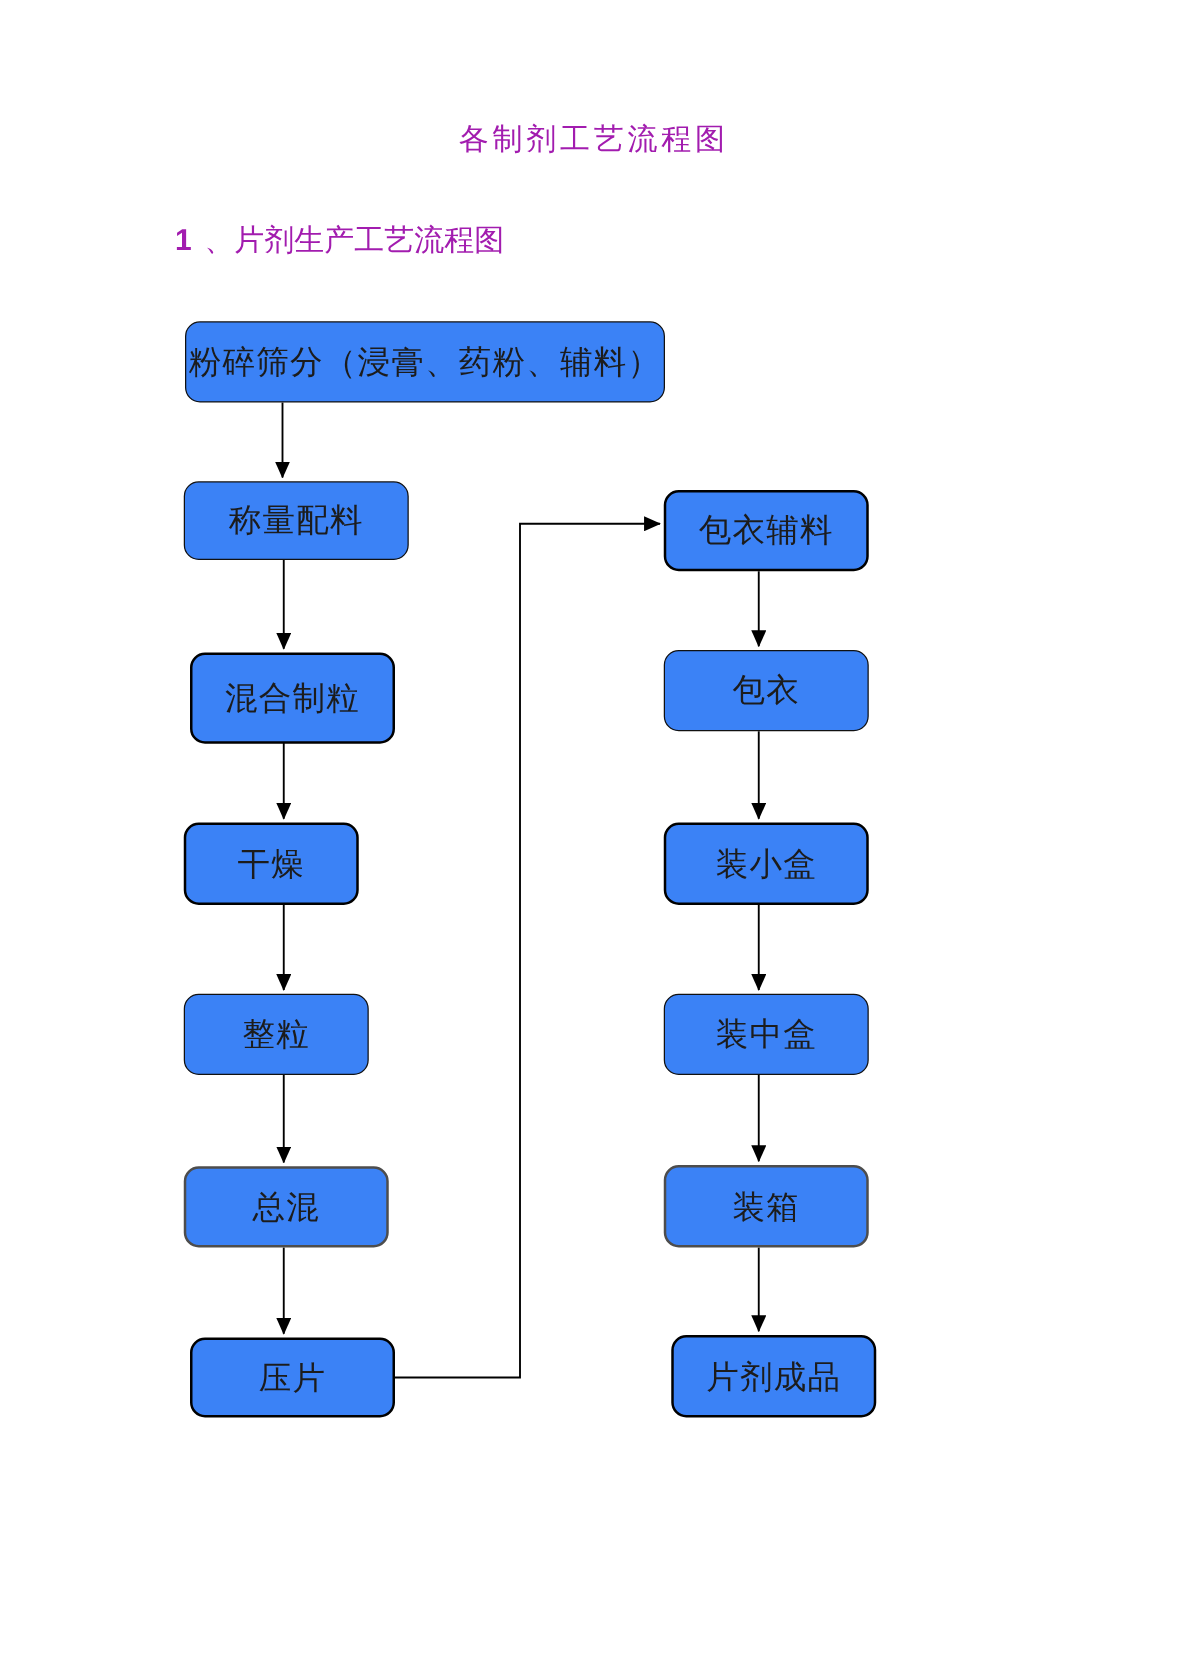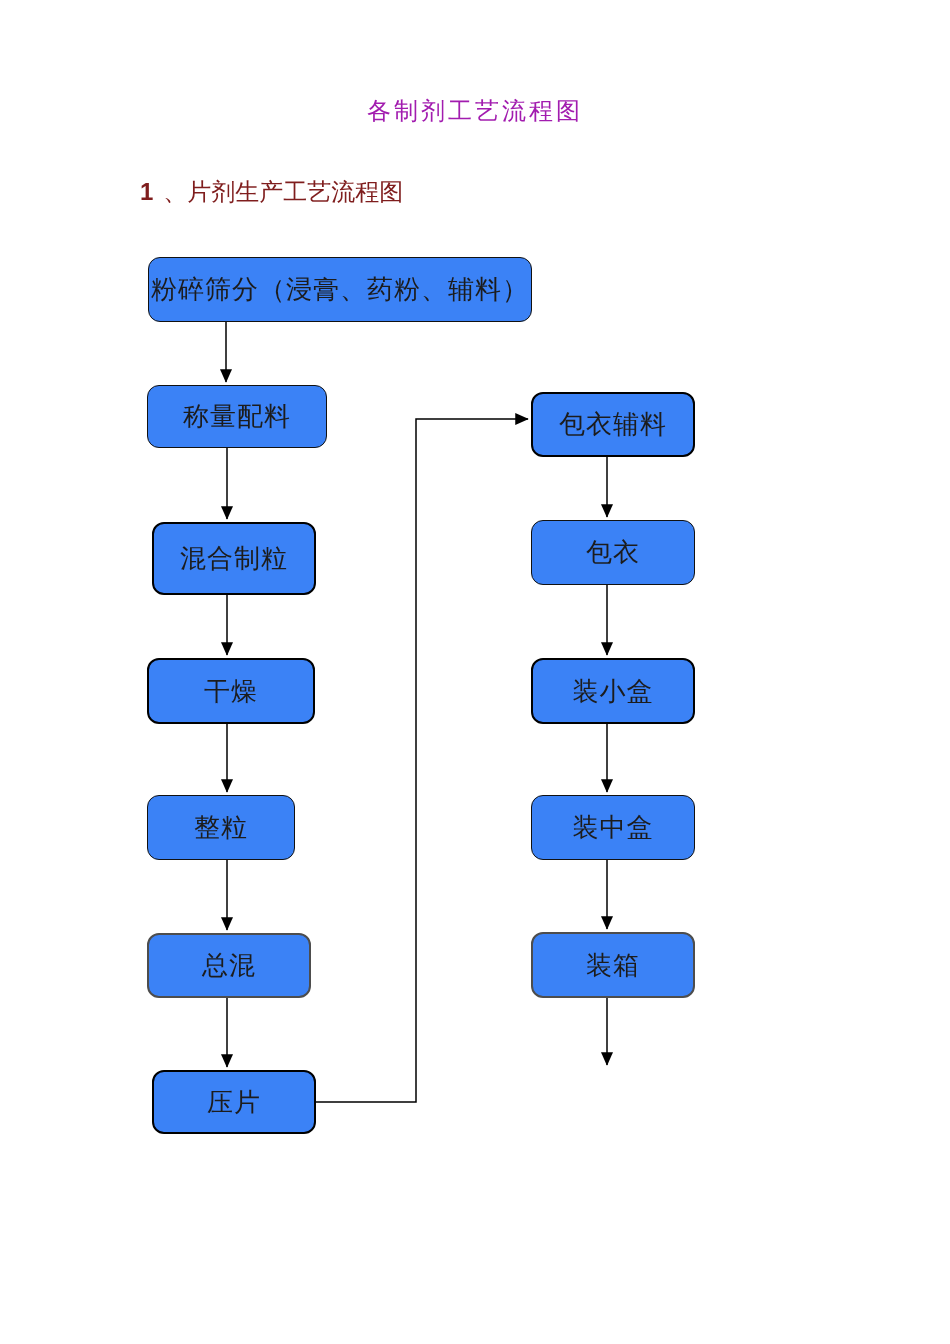--- a/index.html
+++ b/index.html
@@ -24,21 +24,21 @@
     font-size: 24px;
     letter-spacing: 3px;
     color: #a21caf;
     white-space: nowrap;
   }
   .section-heading {
     position: absolute;
     top: 176px;
     left: 140px;
     font-size: 24px;
-    color: #7f1d1d;
+    color: #a21caf;
     white-space: nowrap;
   }
   .section-heading .num {
     font-family: "Liberation Sans", "DejaVu Sans", sans-serif;
     font-weight: bold;
     margin-right: 10px;
   }
   .node {
     position: absolute;
     box-sizing: border-box;
@@ -92,24 +92,25 @@
     <line x1="607" y1="724" x2="607" y2="792" stroke="#000" stroke-width="1.5" marker-end="url(#ah)"></line>
     <line x1="607" y1="860" x2="607" y2="929" stroke="#000" stroke-width="1.5" marker-end="url(#ah)"></line>
     <line x1="607" y1="998" x2="607" y2="1065" stroke="#000" stroke-width="1.5" marker-end="url(#ah)"></line>
 
     <polyline points="316,1102 416,1102 416,419 528,419" fill="none" stroke="#000" stroke-width="1.5" marker-end="url(#ah)"></polyline>
   </svg>
 
   <div class="node thin" style="left:148px; top:257px;  width:384px; height:65px;">粉碎筛分（浸膏、药粉、辅料）</div>
   <div class="node thin" style="left:147px; top:385px;  width:180px; height:63px;">称量配料</div>
   <div class="node thick" style="left:152px; top:522px;  width:164px; height:73px;">混合制粒</div>
-  <div class="node thick" style="left:147px; top:658px;  width:168px; height:66px;">干燥</div>
+  <div class="node thick" style="left:147px; top:658px;  width:140px; height:66px;">干燥</div>
   <div class="node thin" style="left:147px; top:795px;  width:148px; height:65px;">整粒</div>
   <div class="node gray" style="left:147px; top:933px;  width:164px; height:65px;">总混</div>
   <div class="node thick" style="left:531px; top:392px;  width:164px; height:65px;">包衣辅料</div>
 
   <div class="node thick" style="left:152px; top:1070px; width:164px; height:64px;">压片</div>
   <div class="node thin" style="left:531px; top:520px;  width:164px; height:65px;">包衣</div>
   <div class="node thick" style="left:531px; top:658px;  width:164px; height:66px;">装小盒</div>
   <div class="node thin" style="left:531px; top:795px;  width:164px; height:65px;">装中盒</div>
   <div class="node gray" style="left:531px; top:932px;  width:164px; height:66px;">装箱</div>
+  <div class="node thick" style="left:537px; top:1068px; width:164px; height:66px;">片剂成品</div>
 
 </div>
 
 </body></html>

